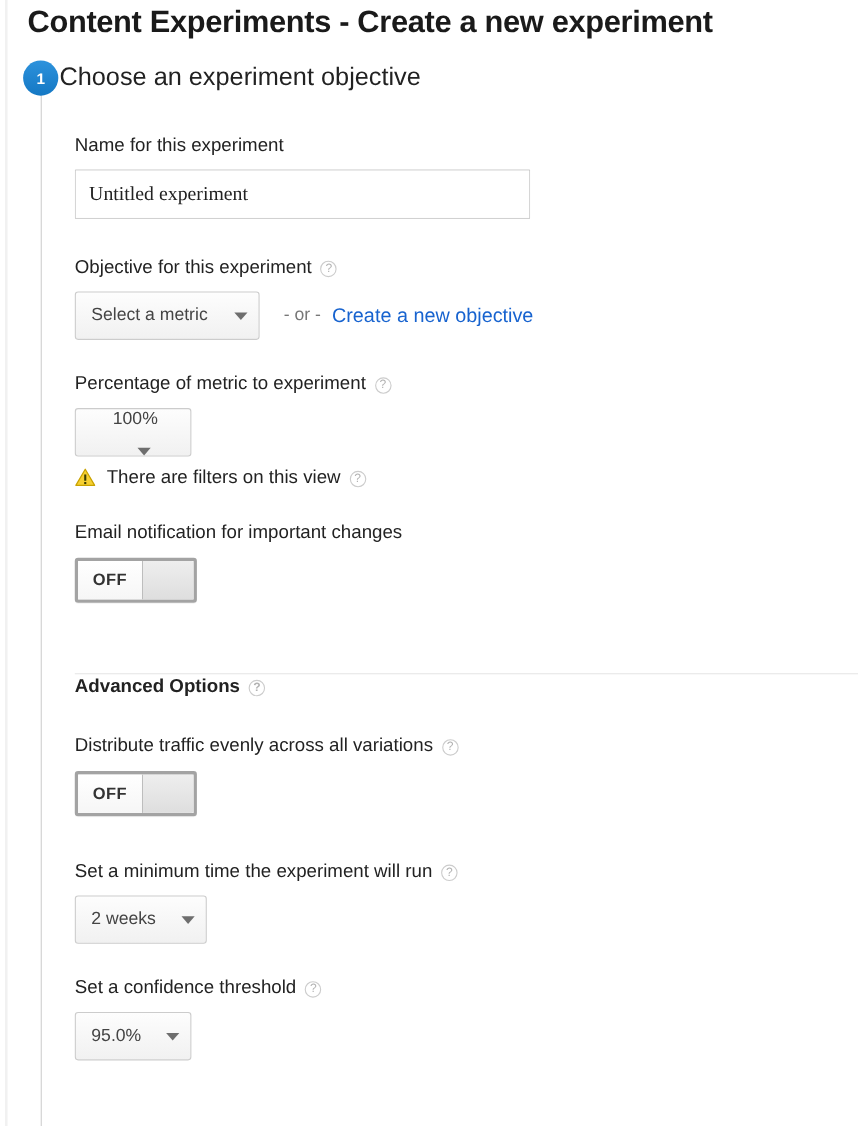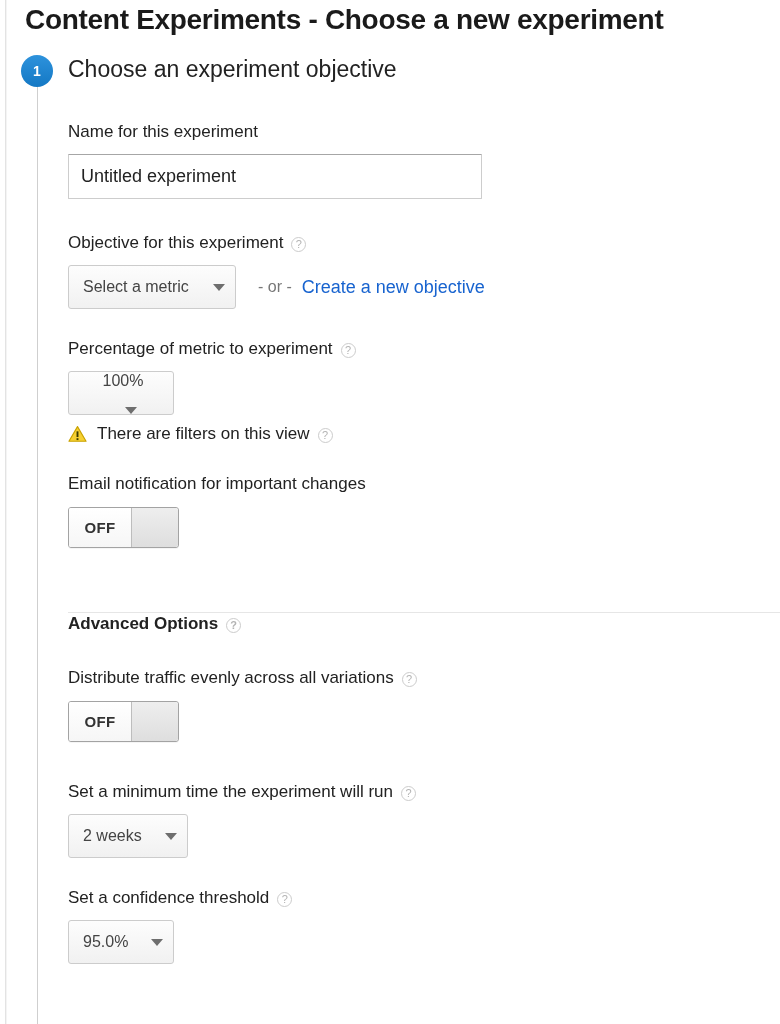--- a/index.html
+++ b/index.html
@@ -67,21 +67,21 @@
     background: #1a83d0;
     background: linear-gradient(180deg, #2d92dc 0%, #1478c4 100%);
     color: #ffffff;
     font-size: 14px;
     font-weight: bold;
     line-height: 32px;
     text-align: center;
   }
   .step-title {
     position: absolute;
-    left: 68px;
+    left: 54px;
     top: 56px;
     font-size: 23px;
     color: #222222;
     white-space: nowrap;
   }
 
   
   .form {
     position: absolute;
     left: 68px;
@@ -118,21 +118,21 @@
   }
 
   
   .text-input {
     display: block;
     width: 414px;
     height: 45px;
     margin-top: 12px;
     padding: 4px 12px;
     font-size: 18px;
-    font-family: Liberation Sans, sans-serif;
+    font-family: Liberation Serif, serif;
     color: #222222;
     background: #ffffff;
     border: 1px solid #cdcdcd;
     border-top-color: #a6a6a6;
     border-radius: 1px;
     outline: none;
   }
 
   
   .row { display: flex; align-items: center; }
@@ -181,21 +181,21 @@
   .warn-icon { width: 19px; height: 18px; flex: none; margin-right: 10px; }
   .warn-text { font-size: 17px; color: #222222; white-space: nowrap; }
 
   
   .toggle {
     display: inline-flex;
     align-items: stretch;
     height: 41px;
     width: 111px;
     margin-top: 13px;
-    border: 1px solid #a3a3a3;
+    border: 3px solid #a3a3a3;
     border-radius: 3px;
     overflow: hidden;
     cursor: default;
     box-shadow: 0 1px 0 rgba(0,0,0,0.04);
     justify-content: space-between;
   }
   .toggle .tg-label {
     flex: 1;
     display: flex;
     align-items: center;
@@ -229,21 +229,21 @@
   .mt-27 { margin-top: 9px; }
   .mt-40 { margin-top: 40px; }
   .mt-12 { margin-top: 12px; }
 </style>
 </head>
 <body>
 
 <div class="page-edge"></div>
 <div class="page-edge2"></div>
 
-<div class="page-title">Content Experiments - Choose a new experiment</div>
+<div class="page-title">Content Experiments - Create a new experiment</div>
 
 <div class="step-line"></div>
 <div class="step-badge">1</div>
 <div class="step-title">Choose an experiment objective</div>
 
 <div class="divider"></div>
 
 <div class="form">
 
   <div>

